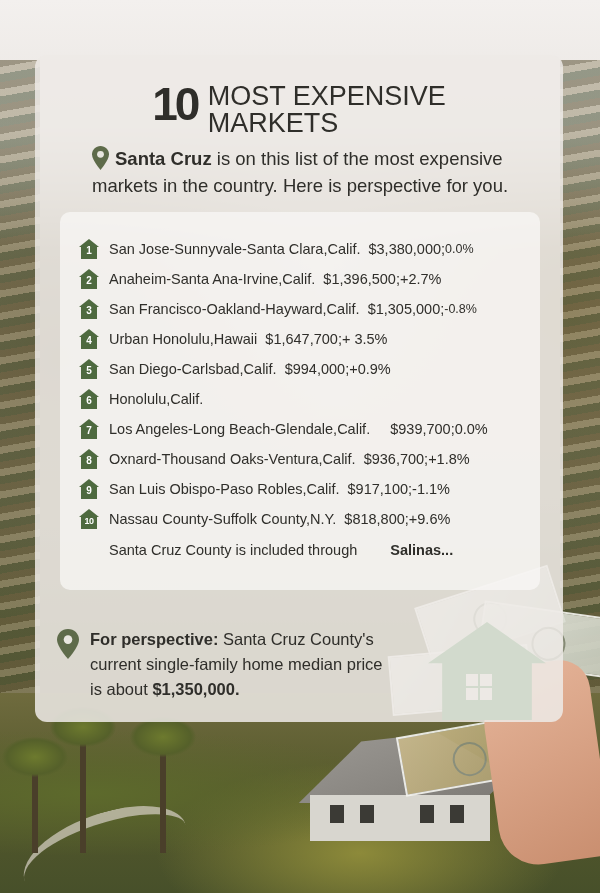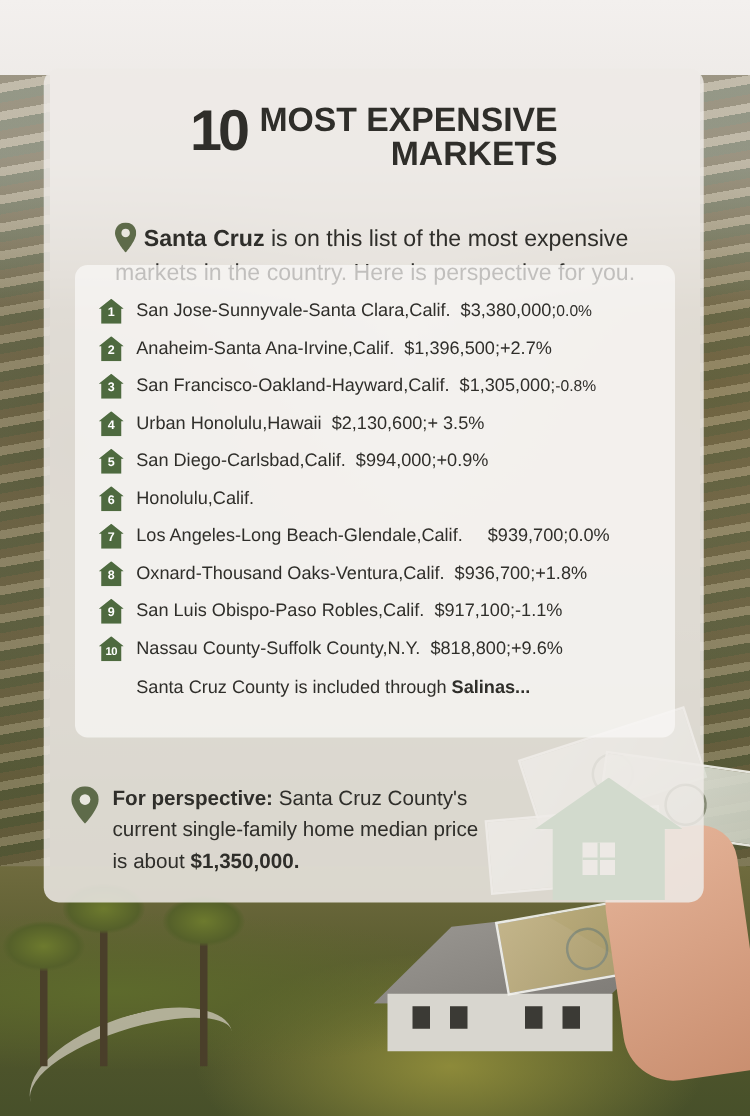--- a/index.html
+++ b/index.html
@@ -51,39 +51,39 @@
     clip-path: polygon(50% 0, 100% 42%, 88% 42%, 88% 100%, 12% 100%, 12% 42%, 0 42%); }
   .green-house .gh-win { position: absolute; left: 38px; top: 52px; width: 26px; height: 26px;
     background: linear-gradient(#2f7a33,#2f7a33) center/2px 100% no-repeat, linear-gradient(#2f7a33,#2f7a33) center/100% 2px no-repeat, #e6e3d8; }
 
   
   .panel { position: absolute; left: 35px; top: 55px; width: 528px; height: 667px;
     background: rgba(238,234,230,.86); border-radius: 12px; }
 
   .title { position: absolute; left: 0; right: 0; top: 26px; text-align: center; color: #2f2e2a; }
   .title .num { display: inline-block; vertical-align: top; font-weight: 700; font-size: 46px; letter-spacing: -3px; line-height: 46px; margin-right: 6px; }
-  .title .words { display: inline-block; vertical-align: top; font-weight: 700; font-size: 27px; line-height: 27px; text-align: right; margin-top: 2px; }
-
-  .intro { position: absolute; left: 57px; top: 90px; width: 460px; font-size: 18.5px; line-height: 27px; color: #2f2e2a; margin-top: 32px; }
+  .title .words { display: inline-block; vertical-align: top; font-weight: 400; font-size: 27px; line-height: 27px; text-align: left; margin-top: 2px; }
+
+  .intro { position: absolute; left: 57px; top: 90px; width: 460px; font-size: 18.5px; line-height: 27px; color: #2f2e2a; }
   .pin { display: inline-block; width: 17px; height: 24px; vertical-align: -5px; margin-right: 6px; }
   .intro b { font-weight: 700; }
 
   .list-card { position: absolute; left: 25px; top: 157px; width: 480px; height: 378px;
     background: rgba(250,248,247,.72); border-radius: 10px; }
   .list { list-style: none; position: absolute; left: 19px; top: 22px; }
   .item { display: flex; align-items: center; height: 30px; font-size: 14.5px; white-space: nowrap; }
   .badge { position: relative; width: 20px; height: 20px; margin-right: 10px; flex: none; }
   .badge svg { position: absolute; left: 0; top: 0; }
   .badge span { position: absolute; left: 0; right: 0; top: 6px; text-align: center; color: #fff; font-weight: 700; font-size: 10px; line-height: 12px; }
   .item .city { font-weight: 400; }
   .item .state { font-weight: 400; }
   .item .price { margin-left: 8px; }
   .item .change-small { font-size: 12.5px; }
   .footnote { position: absolute; left: 49px; top: 330px; font-size: 14.5px; }
-  .footnote b { font-weight: 700; }
+  .footnote b { font-weight: 700; margin-left: 29px; }
 
   .perspective { position: absolute; left: 22px; top: 572px; width: 340px; }
   .perspective .pin { position: absolute; left: 0; top: 2px; width: 22px; height: 30px; }
   .perspective p { margin-left: 33px; font-size: 16.5px; line-height: 25px; }
   .perspective b { font-weight: 700; }
 </style>
 </head>
 <body>
 
 <div class="canvas">
@@ -171,21 +171,21 @@
         </li>
         <li class="item">
           <span class="badge">
               <svg width="20" height="20" viewBox="0 0 20 20">
                 <path d="M10 0L20 8H18V20H2V8H0Z" fill="#4e6a3f"></path>
               </svg>
               <span>4</span>
             </span>
           <span class="city">Urban Honolulu,</span>
             <span class="state"> Hawaii</span>
-            <span class="price">$2,130,600;</span>
+            <span class="price">$1,647,700;</span>
             <span> + 3.5%</span>
         </li>
         <li class="item">
           <span class="badge">
               <svg width="20" height="20" viewBox="0 0 20 20">
                 <path d="M10 0L20 8H18V20H2V8H0Z" fill="#4e6a3f"></path>
               </svg>
               <span>5</span>
             </span>
           <span class="city">San Diego-</span>

